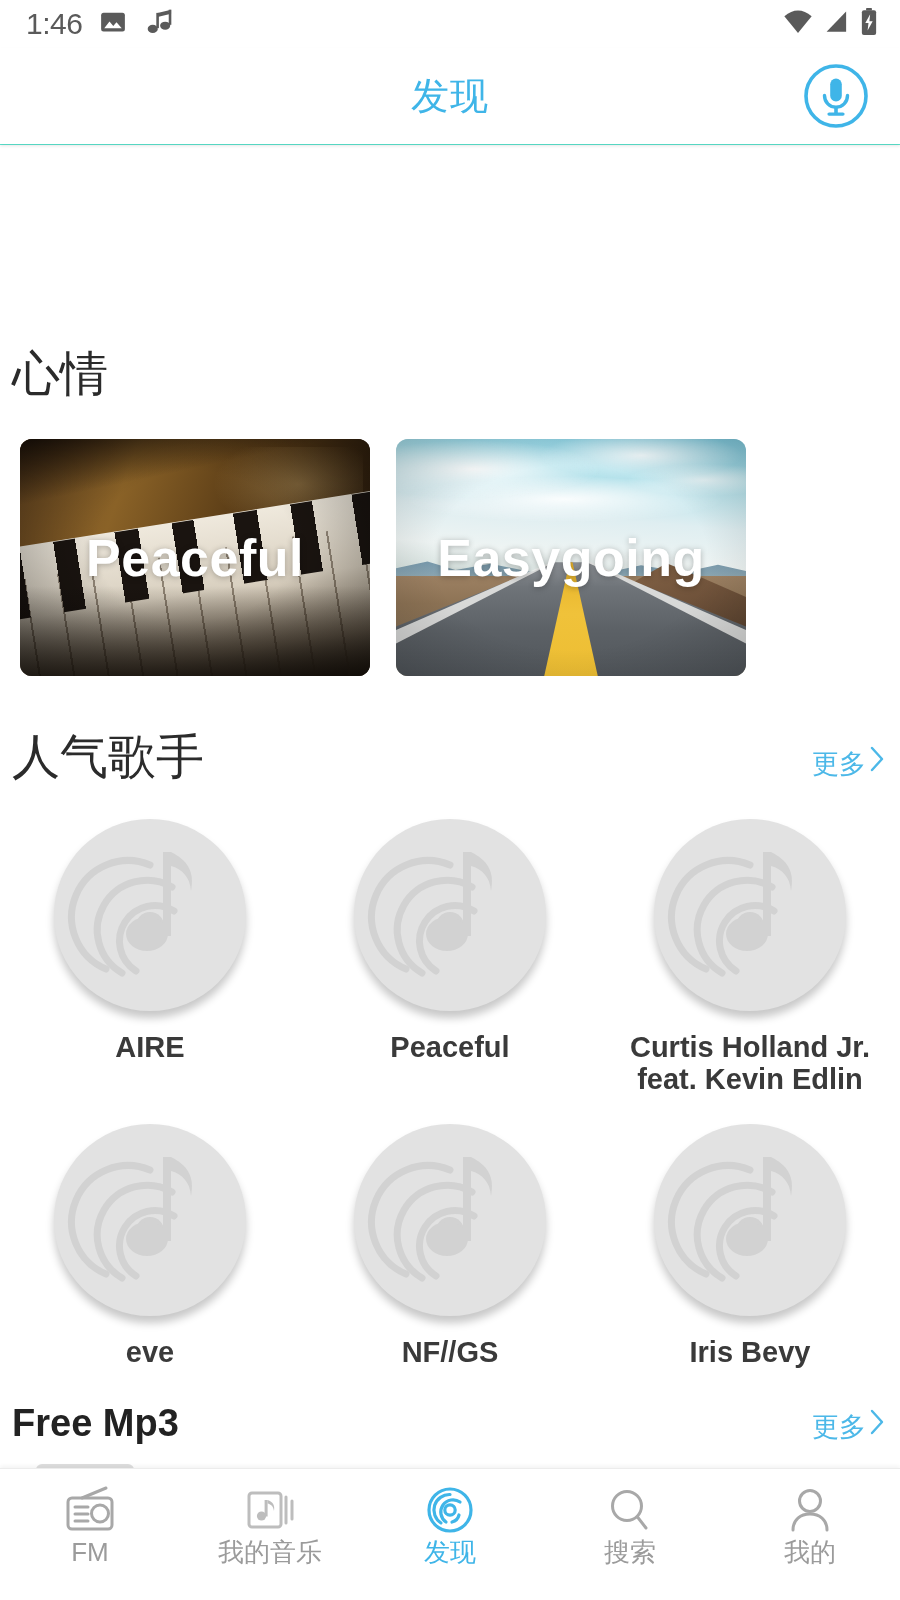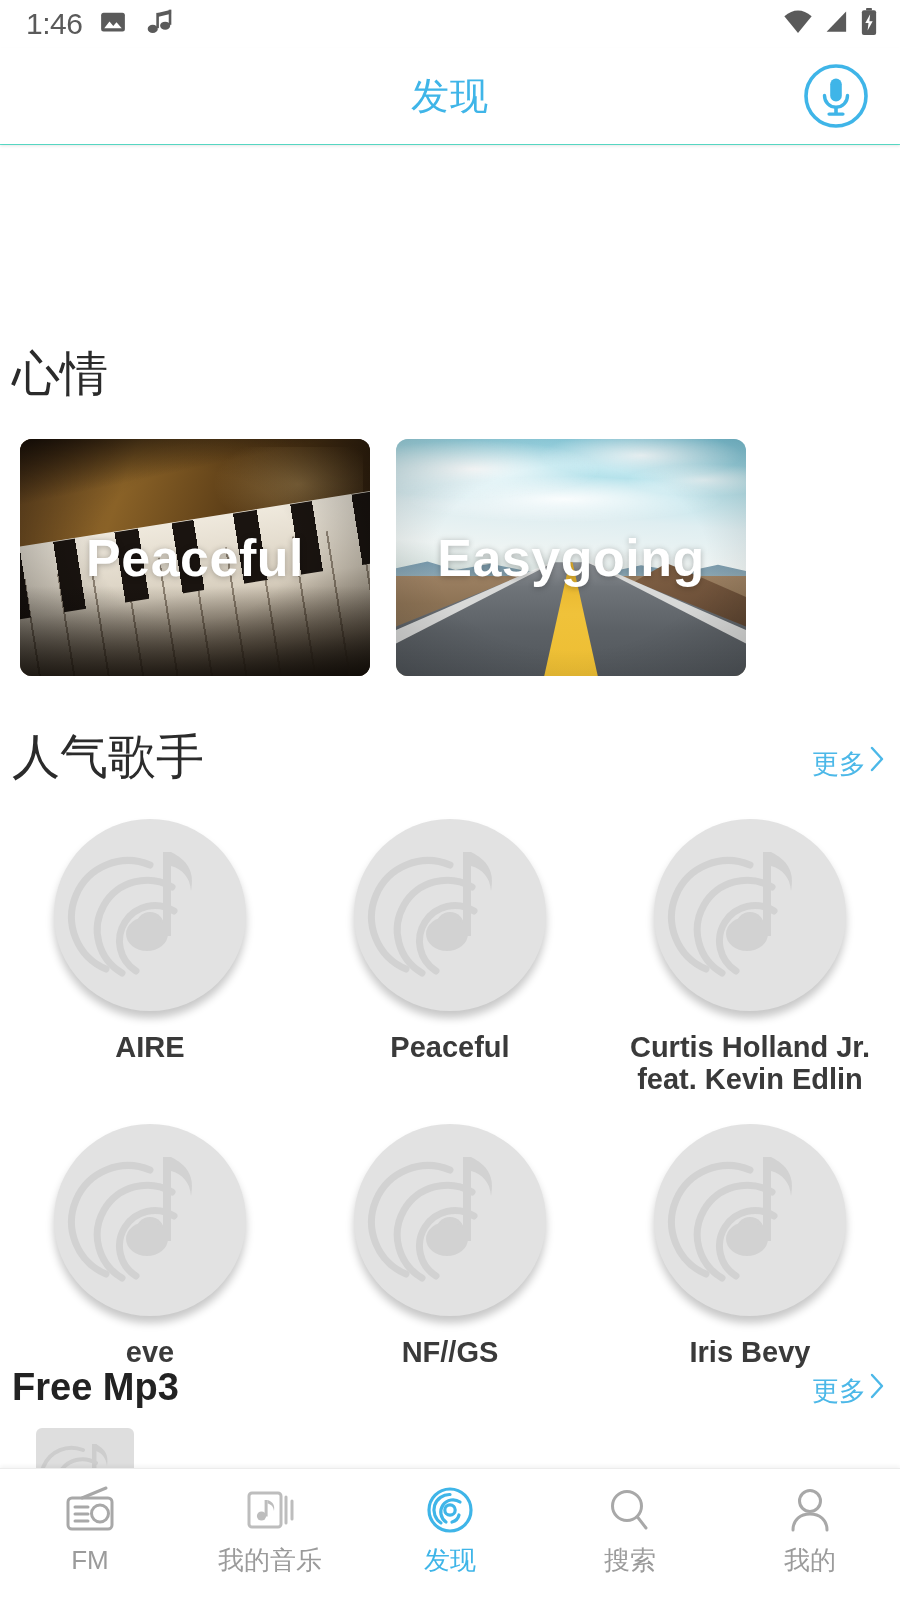--- a/index.html
+++ b/index.html
@@ -184,42 +184,42 @@
     box-shadow: 0 7px 9px rgba(0,0,0,0.22);
     position: relative; overflow: hidden;
   }
   .avatar svg { position: absolute; left: 0; top: 0; }
   .artist-name {
     margin-top: 20px; font-size: 29px; color: #3a3a3a;
     text-align: center; line-height: 1.12; max-width: 262px; font-weight: bold;
   }
 
   
-  .free-head { }
+  .free-head { margin-top: 36px; }
   .free-row {
     display: flex; align-items: center; gap: 28px;
     padding-left: 36px; margin-top: 22px;
   }
   .free-thumb {
     width: 98px; height: 98px; border-radius: 6px; background: #dedede;
     position: relative; overflow: hidden; flex: 0 0 auto;
   }
 
   
   .tabbar {
     position: absolute; left: 0; bottom: 0; width: 900px; height: 132px;
     background: #fff; display: flex; align-items: flex-start;
     border-top: 1px solid #ececec;
     box-shadow: 0 -2px 4px rgba(0,0,0,0.05);
   }
   .tab {
     flex: 1; display: flex; flex-direction: column; align-items: center;
     padding-top: 16px; cursor: pointer;
   }
-  .tab .tlabel { margin-top: 8px; font-size: 26px; color: #9b9b9b; line-height: 1; }
+  .tab .tlabel { margin-top: 0; font-size: 26px; color: #9b9b9b; line-height: 1; }
   .tab.active .tlabel { color: #3fb5e8; }
 </style>
 </head>
 <body>
 
 <div id="app">
 
   <div class="statusbar">
     <div class="sb-left">
       <span class="sb-time">1:46</span>

